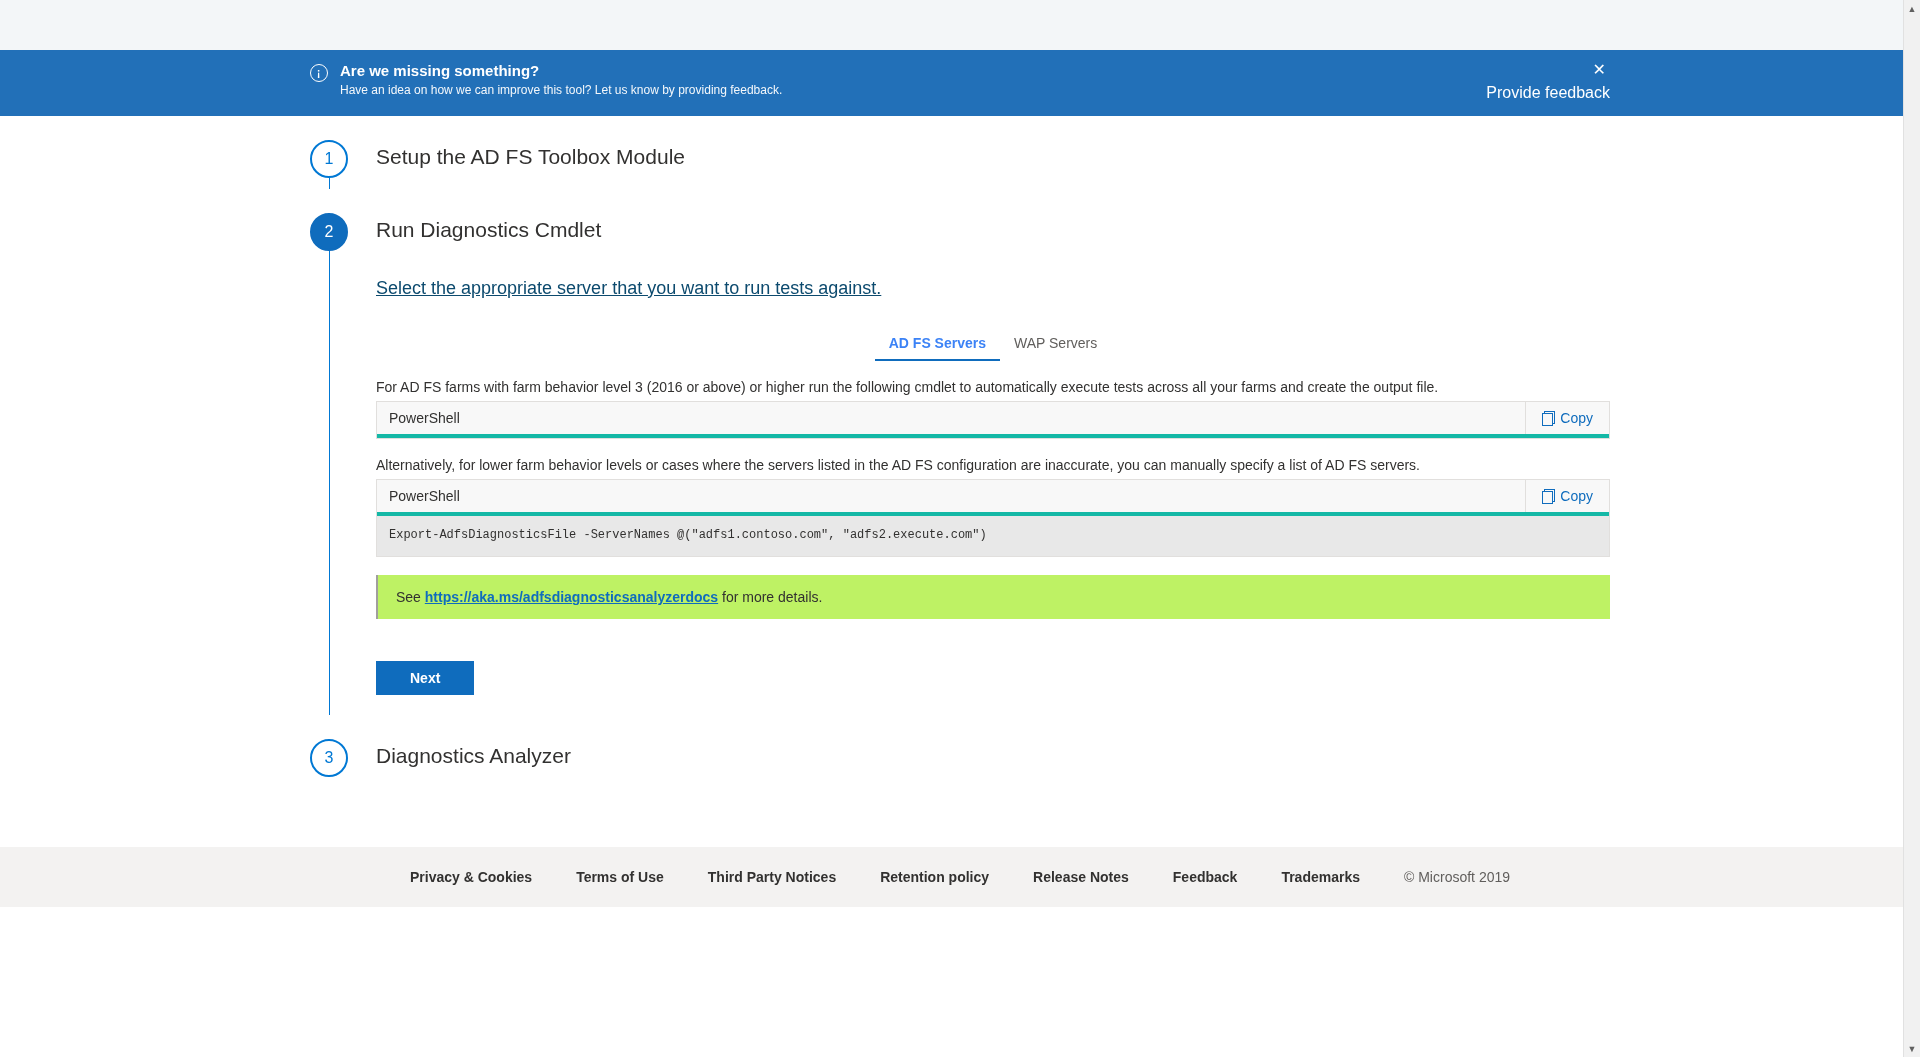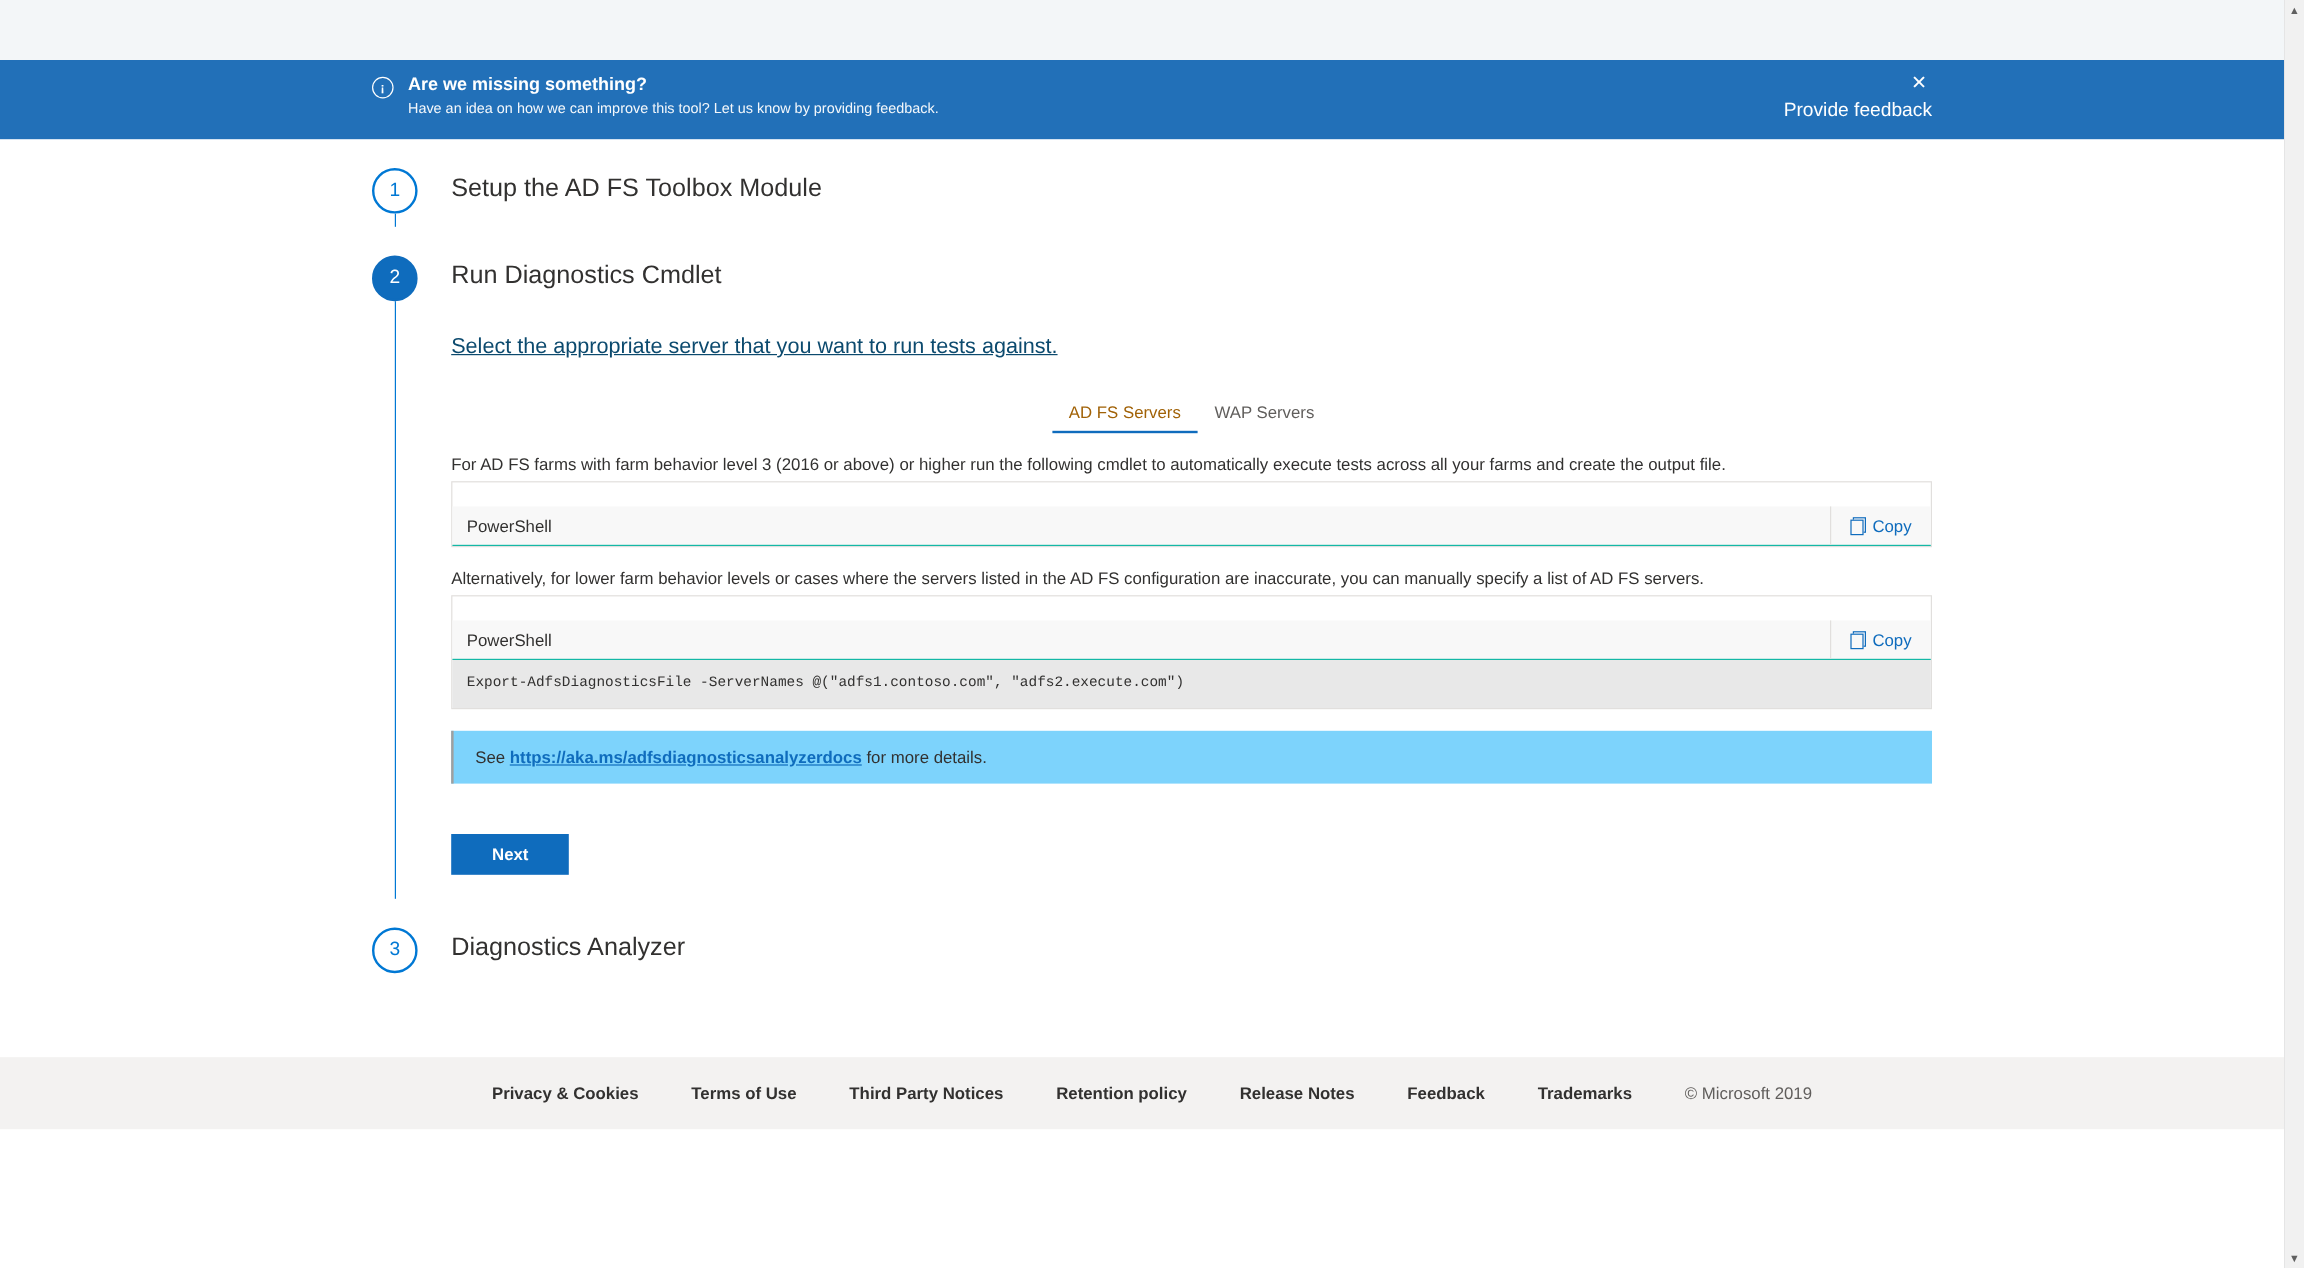--- a/index.html
+++ b/index.html
@@ -138,38 +138,37 @@
     margin-bottom: 18px;
   }
   .tab {
     padding: 6px 14px 8px 14px;
     font-size: 14px;
     color: #605e5c;
     cursor: pointer;
     border-bottom: 2px solid transparent;
   }
   .tab.active {
-    color: #a16207;
-    font-weight: 400;
+    color: #3b82f6;
+    font-weight: 700;
     border-bottom-color: #0f6cbd;
   }
 
   .instruction { font-size: 14px; margin-bottom: 6px; }
 
   .code-block {
     border: 1px solid #e1dfdd;
     margin-bottom: 18px;
   }
   .code-header {
     background: #f8f8f8;
     display: flex;
     align-items: center;
     justify-content: space-between;
-    border-bottom: 1px solid #14b8a6;
-    margin-top: 20px;
+    border-bottom: 4px solid #14b8a6;
   }
   .code-lang {
     padding: 8px 12px;
     font-size: 14px;
     color: #323130;
   }
   .copy-btn {
     display: flex;
     align-items: center;
     gap: 6px;
@@ -210,21 +209,21 @@
     background: #e8e8e8;
     padding: 12px;
     font-family: "Consolas", "Courier New", monospace;
     font-size: 12px;
     color: #323130;
     min-height: 40px;
   }
 
   .note-box {
     border-left: 2px solid #a19f9d;
-    background: #7dd3fc;
+    background: #bef264;
     padding: 14px 18px;
     margin-top: 10px;
     font-size: 14px;
   }
   .note-box a { color: #0f6cbd; text-decoration: underline; font-weight: 600; }
 
   .next-btn {
     margin-top: 42px;
     background: #0f6cbd;
     color: #fff;

